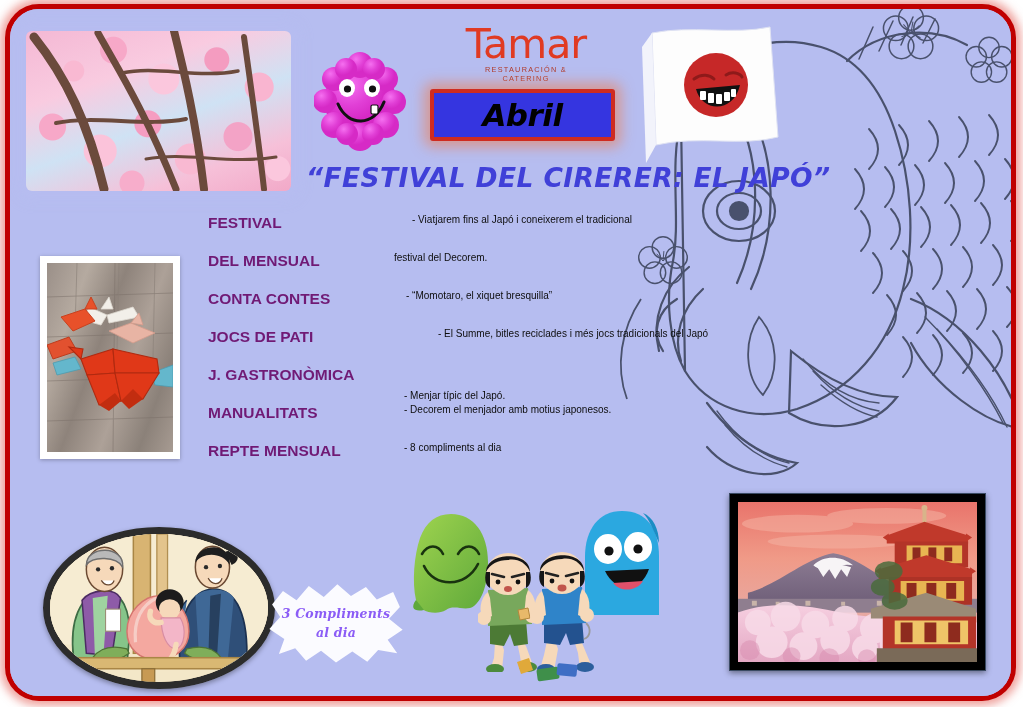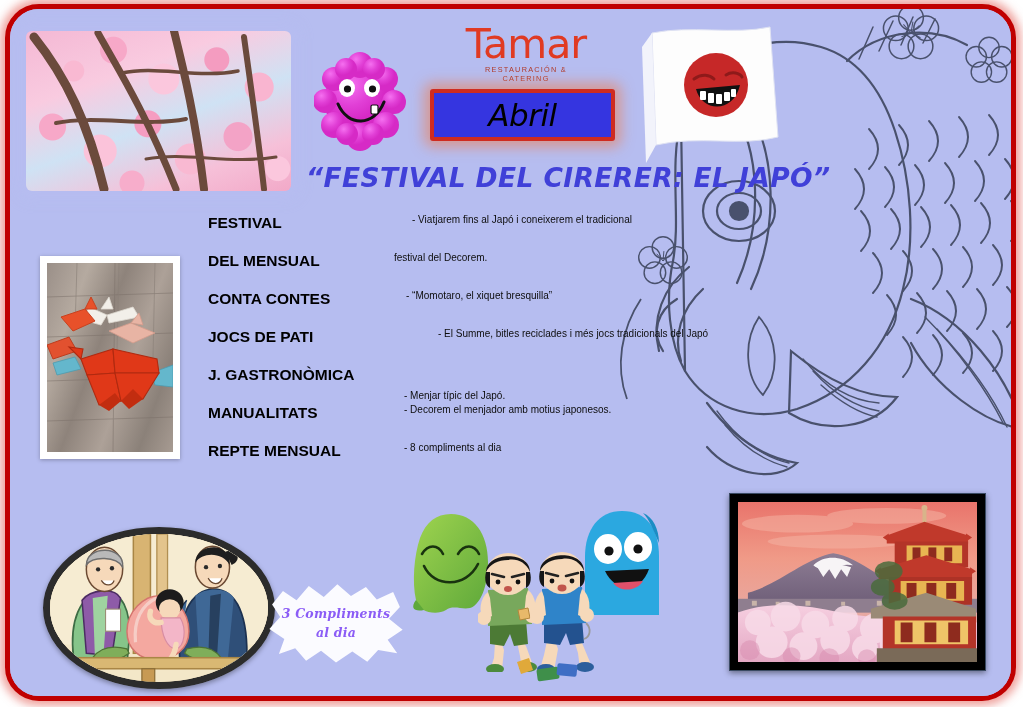--- a/index.html
+++ b/index.html
@@ -112,36 +112,36 @@
 
   
   .abril{
     position:absolute;left:420px;top:80px;width:185px;height:52px;
     background:#3535e0;border:4px solid #cf2b20;border-radius:3px;
     box-sizing:border-box;display:flex;align-items:center;justify-content:center;
     box-shadow:0 0 13px 6px rgba(240,120,70,.55);
   }
   .abril span{
     color:#000;font-family:"DejaVu Sans",sans-serif;font-style:italic;
-    font-weight:400;font-size:31px;letter-spacing:-.5px;
+    font-weight:700;font-size:31px;letter-spacing:-.5px;
   }
 
   
   .title{
     position:absolute;left:296px;top:153px;width:440px;text-align:center;
     color:#4040d8;font-family:"DejaVu Sans",sans-serif;font-style:italic;
     font-weight:700;font-size:26.5px;letter-spacing:.4px;white-space:nowrap;
   }
 
   
   .program{position:absolute;left:198px;top:205px;width:800px;}
   .prow{position:relative;height:38px;}
   .plabel{
     position:absolute;left:0;top:0;
-    font-weight:bold;font-size:15.5px;color:#000000;
+    font-weight:bold;font-size:15.5px;color:#701a75;
     font-family:"Liberation Sans",sans-serif;white-space:nowrap;
   }
   .pdesc{
     position:absolute;top:0;font-size:10px;color:#0d0d0d;
     font-family:"Liberation Sans",sans-serif;white-space:nowrap;
   }
   .prow.r0 .pdesc{left:204px;}
   .prow.r1 .pdesc{left:186px;}
   .prow.r2 .pdesc{left:198px;}
   .prow.r3 .pdesc{left:192px;margin-left:38px;}

